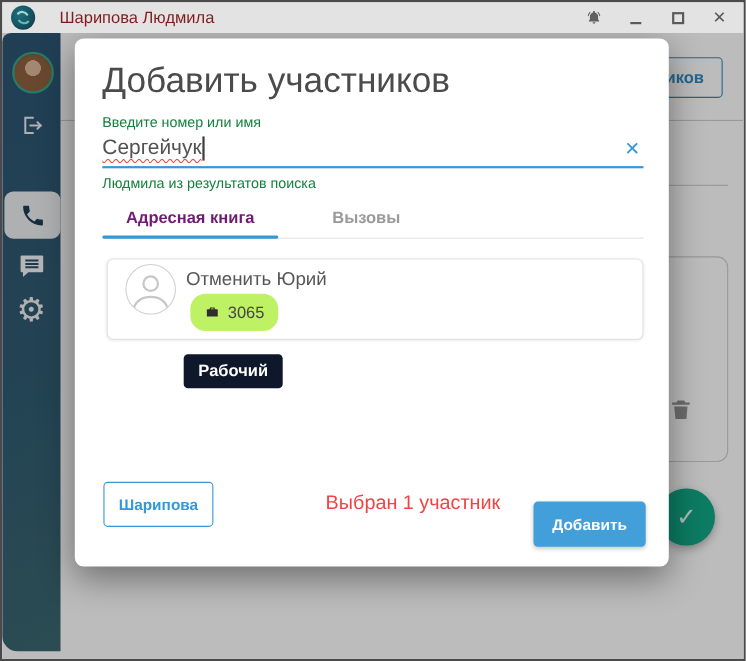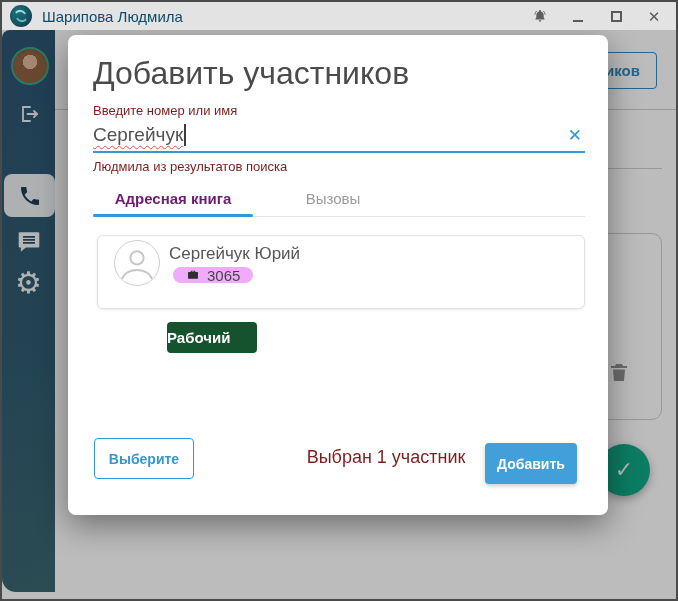--- a/index.html
+++ b/index.html
@@ -9,21 +9,21 @@
   .window { position:relative; width:678px; height:601px;
     border:2px solid #4a4a4a; background:#e4e4e4; overflow:hidden; }
 
   
   .titlebar { position:absolute; left:0; top:0; right:0; height:28px;
     background:#e3e3e3; display:flex; align-items:center; padding:0 14px 0 8px; z-index:20; }
   .app-logo { width:22px; height:22px; border-radius:50%;
     background:radial-gradient(circle at 35% 35%, #1d6f7e 0%, #14525f 55%, #132f3f 100%);
     position:relative; flex:0 0 auto; }
   .app-logo svg { position:absolute; inset:0; }
-  .tb-title { margin-left:10px; font-size:15px; color:#0c4a6e; }
+  .tb-title { margin-left:22px; font-size:15px; color:#7f1d1d; }
   .tb-controls { margin-left:auto; display:flex; align-items:center; gap:22px; }
   .tb-btn { display:flex; align-items:center; justify-content:center; width:16px; height:18px; cursor:default; }
   .min-bar { width:10px; height:2px; background:#5a5a5a; margin-top:10px; }
   .max-box { width:11px; height:11px; border:2px solid #5a5a5a; }
   .close-x { font-size:15px; color:#5a5a5a; line-height:1; }
 
   
   .app { position:absolute; left:0; right:0; top:28px; bottom:0; background:#f7f7f7; }
 
   
@@ -55,51 +55,51 @@
     background:#e6e8ea; border-radius:8px; display:flex; align-items:center; justify-content:center; }
   .gear-glyph { font-family:"DejaVu Sans",sans-serif; font-size:30px; color:#e9e9e9; line-height:1; }
 
   
   .overlay { position:absolute; inset:0; background:rgba(0,0,0,.24); z-index:5; }
 
   
   .modal { position:absolute; left:66px; top:5px; width:540px; height:480px; background:#fff;
     border-radius:8px; box-shadow:0 10px 32px rgba(0,0,0,.42); z-index:10; }
   .m-title { position:absolute; left:25px; top:20px; font-size:32px; color:#4b4b4b; }
-  .m-label { position:absolute; left:25px; font-size:13px; color:#7f1d1d; }
+  .m-label { position:absolute; left:25px; font-size:13px; color:#15803d; }
   .m-input-row { position:absolute; left:25px; right:26px; top:86px; height:28px; display:flex; align-items:center; }
   .m-input-text { font-size:19px; color:#525252;
     text-decoration:underline wavy #e05252 1px; text-underline-offset:4px; }
   .caret { width:2px; height:22px; background:#3c3c3c; margin-left:1px; }
   .clear-x { margin-left:auto; color:#3598d6; font-size:17px; line-height:1; cursor:pointer; }
   .m-underline { position:absolute; left:25px; right:23px; top:116px; height:2px; background:#3598d6; }
   .m-tabs { position:absolute; left:25px; right:23px; top:152px; height:31px; }
-  .tab { position:absolute; top:0; width:160px; height:28px; text-align:center; font-size:15px; line-height:24px; }
+  .tab { position:absolute; top:0; width:160px; height:28px; text-align:center; font-size:15px; line-height:24px;font-weight:bold; }
   .tab.active { color:#701a75; font-weight:bold; }
   .tab.inactive { color:#9a9a9a; }
   .tabs-baseline { position:absolute; left:0; right:0; top:29px; height:1px; background:#e3e3e3; }
   .tab-indicator { position:absolute; left:0; top:27px; width:160px; height:3px; background:#3598d6; border-radius:2px; }
 
   .m-card { position:absolute; left:29px; right:23px; top:200px; height:74px;
     border:1px solid #e2e2e2; border-radius:6px; box-shadow:0 1px 3px rgba(0,0,0,.08); background:#fff; }
   .c-avatar { position:absolute; left:16px; top:4px; width:46px; height:46px; border-radius:50%;
     border:1px solid #cfcfcf; overflow:hidden; }
   .c-name { position:absolute; left:71px; top:8px; font-size:17px; color:#565656; }
-  .c-badge { position:absolute; left:75px; top:31px; height:16px; border-radius:14px; background:#f0abfc;
+  .c-badge { position:absolute; left:75px; top:31px; height:34px; border-radius:14px; background:#bef264;
     display:inline-flex; align-items:center; gap:7px; padding:0 13px; }
   .c-badge-num { font-size:15px; color:#464646; }
 
   .m-tooltip { position:absolute; left:99px; top:287px; width:90px; height:31px; line-height:31px;
-    background:#14532d; border-radius:4px; color:#fff; font-weight:bold; font-size:15px; text-align:left; }
+    background:#0f172a; border-radius:4px; color:#fff; font-weight:bold; font-size:15px; text-align:center; }
 
   .btn-cancel { position:absolute; left:26px; top:403px; width:100px; height:41px;
     border:1px solid #3598d6; border-radius:4px; background:#fff; color:#3598d6;
     font-weight:bold; font-size:14px; font-family:inherit; cursor:pointer; }
-  .m-status { position:absolute; left:228px; top:412px; width:180px; text-align:center; font-size:18px; color:#7f1d1d; }
-  .btn-submit { position:absolute; left:417px; top:408px; width:92px; height:41px;
+  .m-status { position:absolute; left:228px; top:412px; width:180px; text-align:left; font-size:18px; color:#ef4444; }
+  .btn-submit { position:absolute; left:417px; top:421px; width:102px; height:41px;
     border:none; border-radius:4px; background:#429fd9; color:#fff;
     font-weight:bold; font-size:14px; font-family:inherit; cursor:pointer; box-shadow:0 2px 4px rgba(0,0,0,.2); }
 </style>
 </head>
 <body>
 
 <div class="window">
 
   <div class="titlebar">
     <div class="app-logo">
@@ -194,30 +194,30 @@
         <div class="tab-indicator"></div>
       </div>
 
       <div class="m-card">
         <div class="c-avatar">
           <svg viewBox="0 0 24 24" width="44" height="44" fill="none" stroke="#c7c7c7" stroke-width="1.1">
               <circle cx="12" cy="9.2" r="3.6"></circle>
               <path d="M3.5 22c.8-4.2 4.4-6.2 8.5-6.2s7.7 2 8.5 6.2"></path>
             </svg>
         </div>
-        <div class="c-name">Сергейчук Юрий</div>
+        <div class="c-name">Отменить Юрий</div>
         <div class="c-badge">
           <svg width="14" height="14" viewBox="0 0 24 24" fill="#2e2e2e">
               <path d="M9 4.5h6a1 1 0 0 1 1 1V7h3.5a1 1 0 0 1 1 1v10.5h-17V8a1 1 0 0 1 1-1H8V5.5a1 1 0 0 1 1-1zm1 1.5v1h4V6h-4z"></path>
             </svg>
           <span class="c-badge-num">3065</span>
         </div>
       </div>
 
       <div class="m-tooltip">Рабочий</div>
 
-      <button class="btn-cancel">Выберите</button>
+      <button class="btn-cancel">Шарипова</button>
       <div class="m-status">Выбран 1 участник</div>
       <button class="btn-submit">Добавить</button>
     </div>
 
   </div>
 </div>
 
 </body></html>

